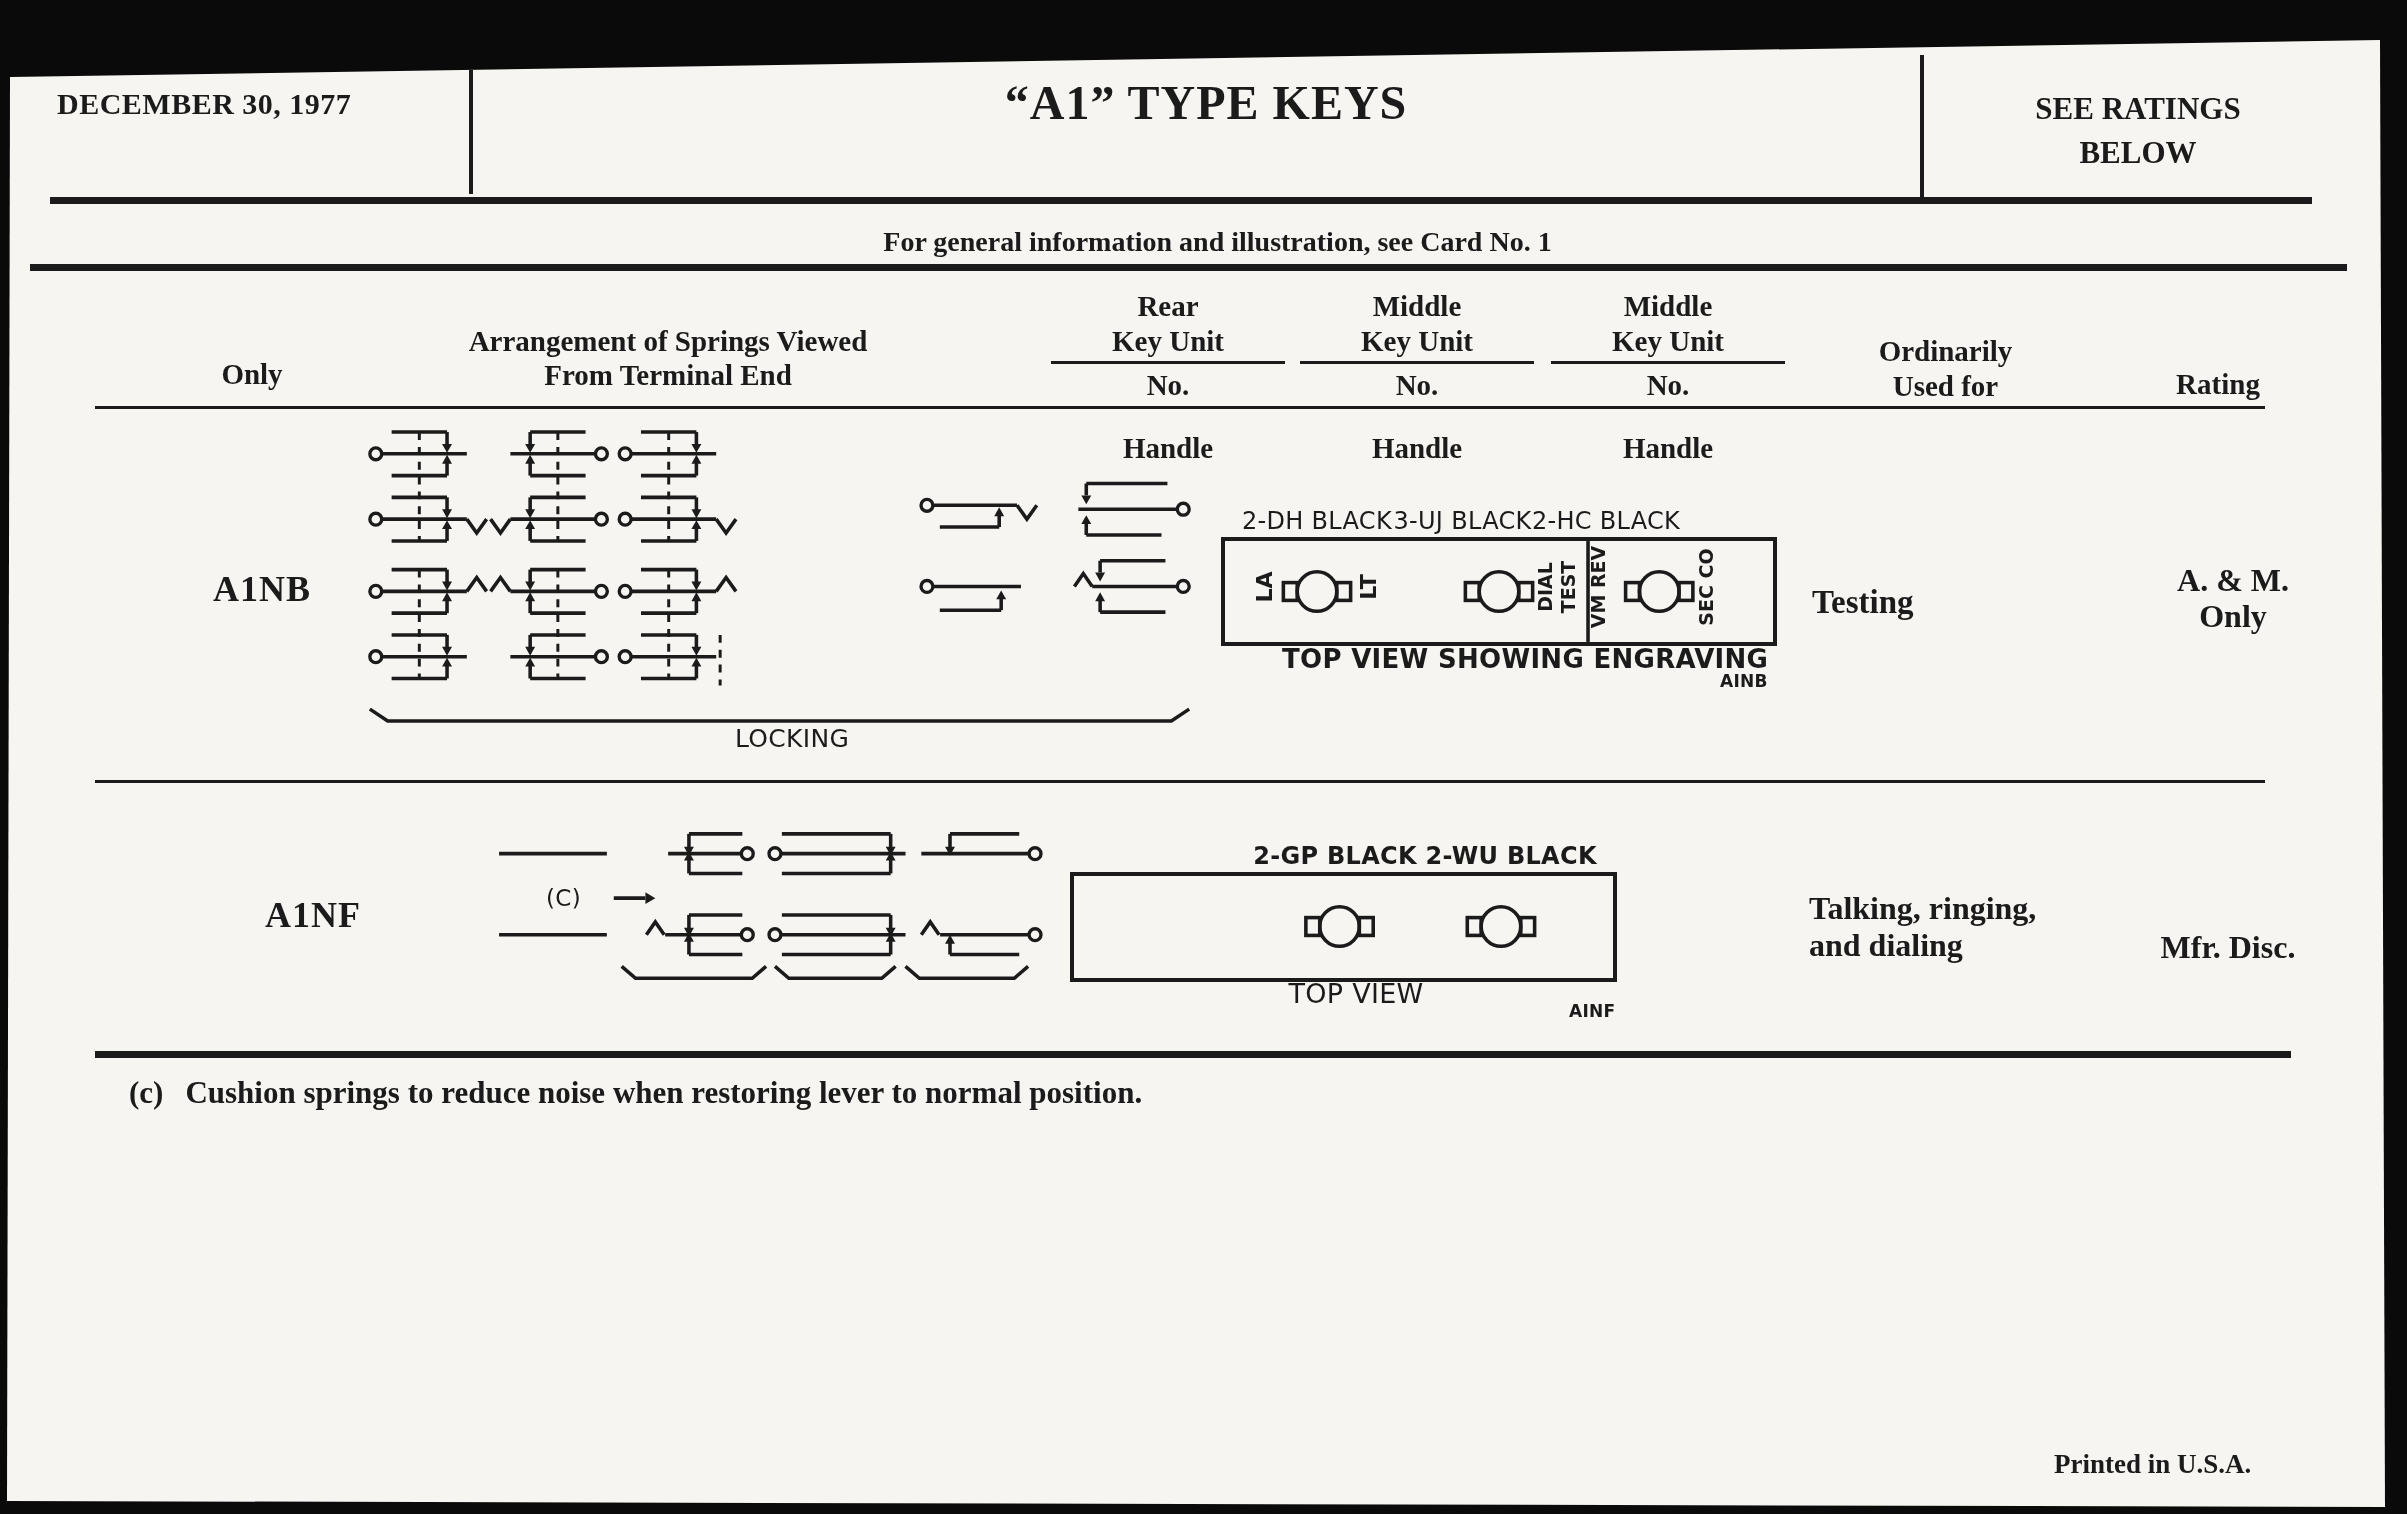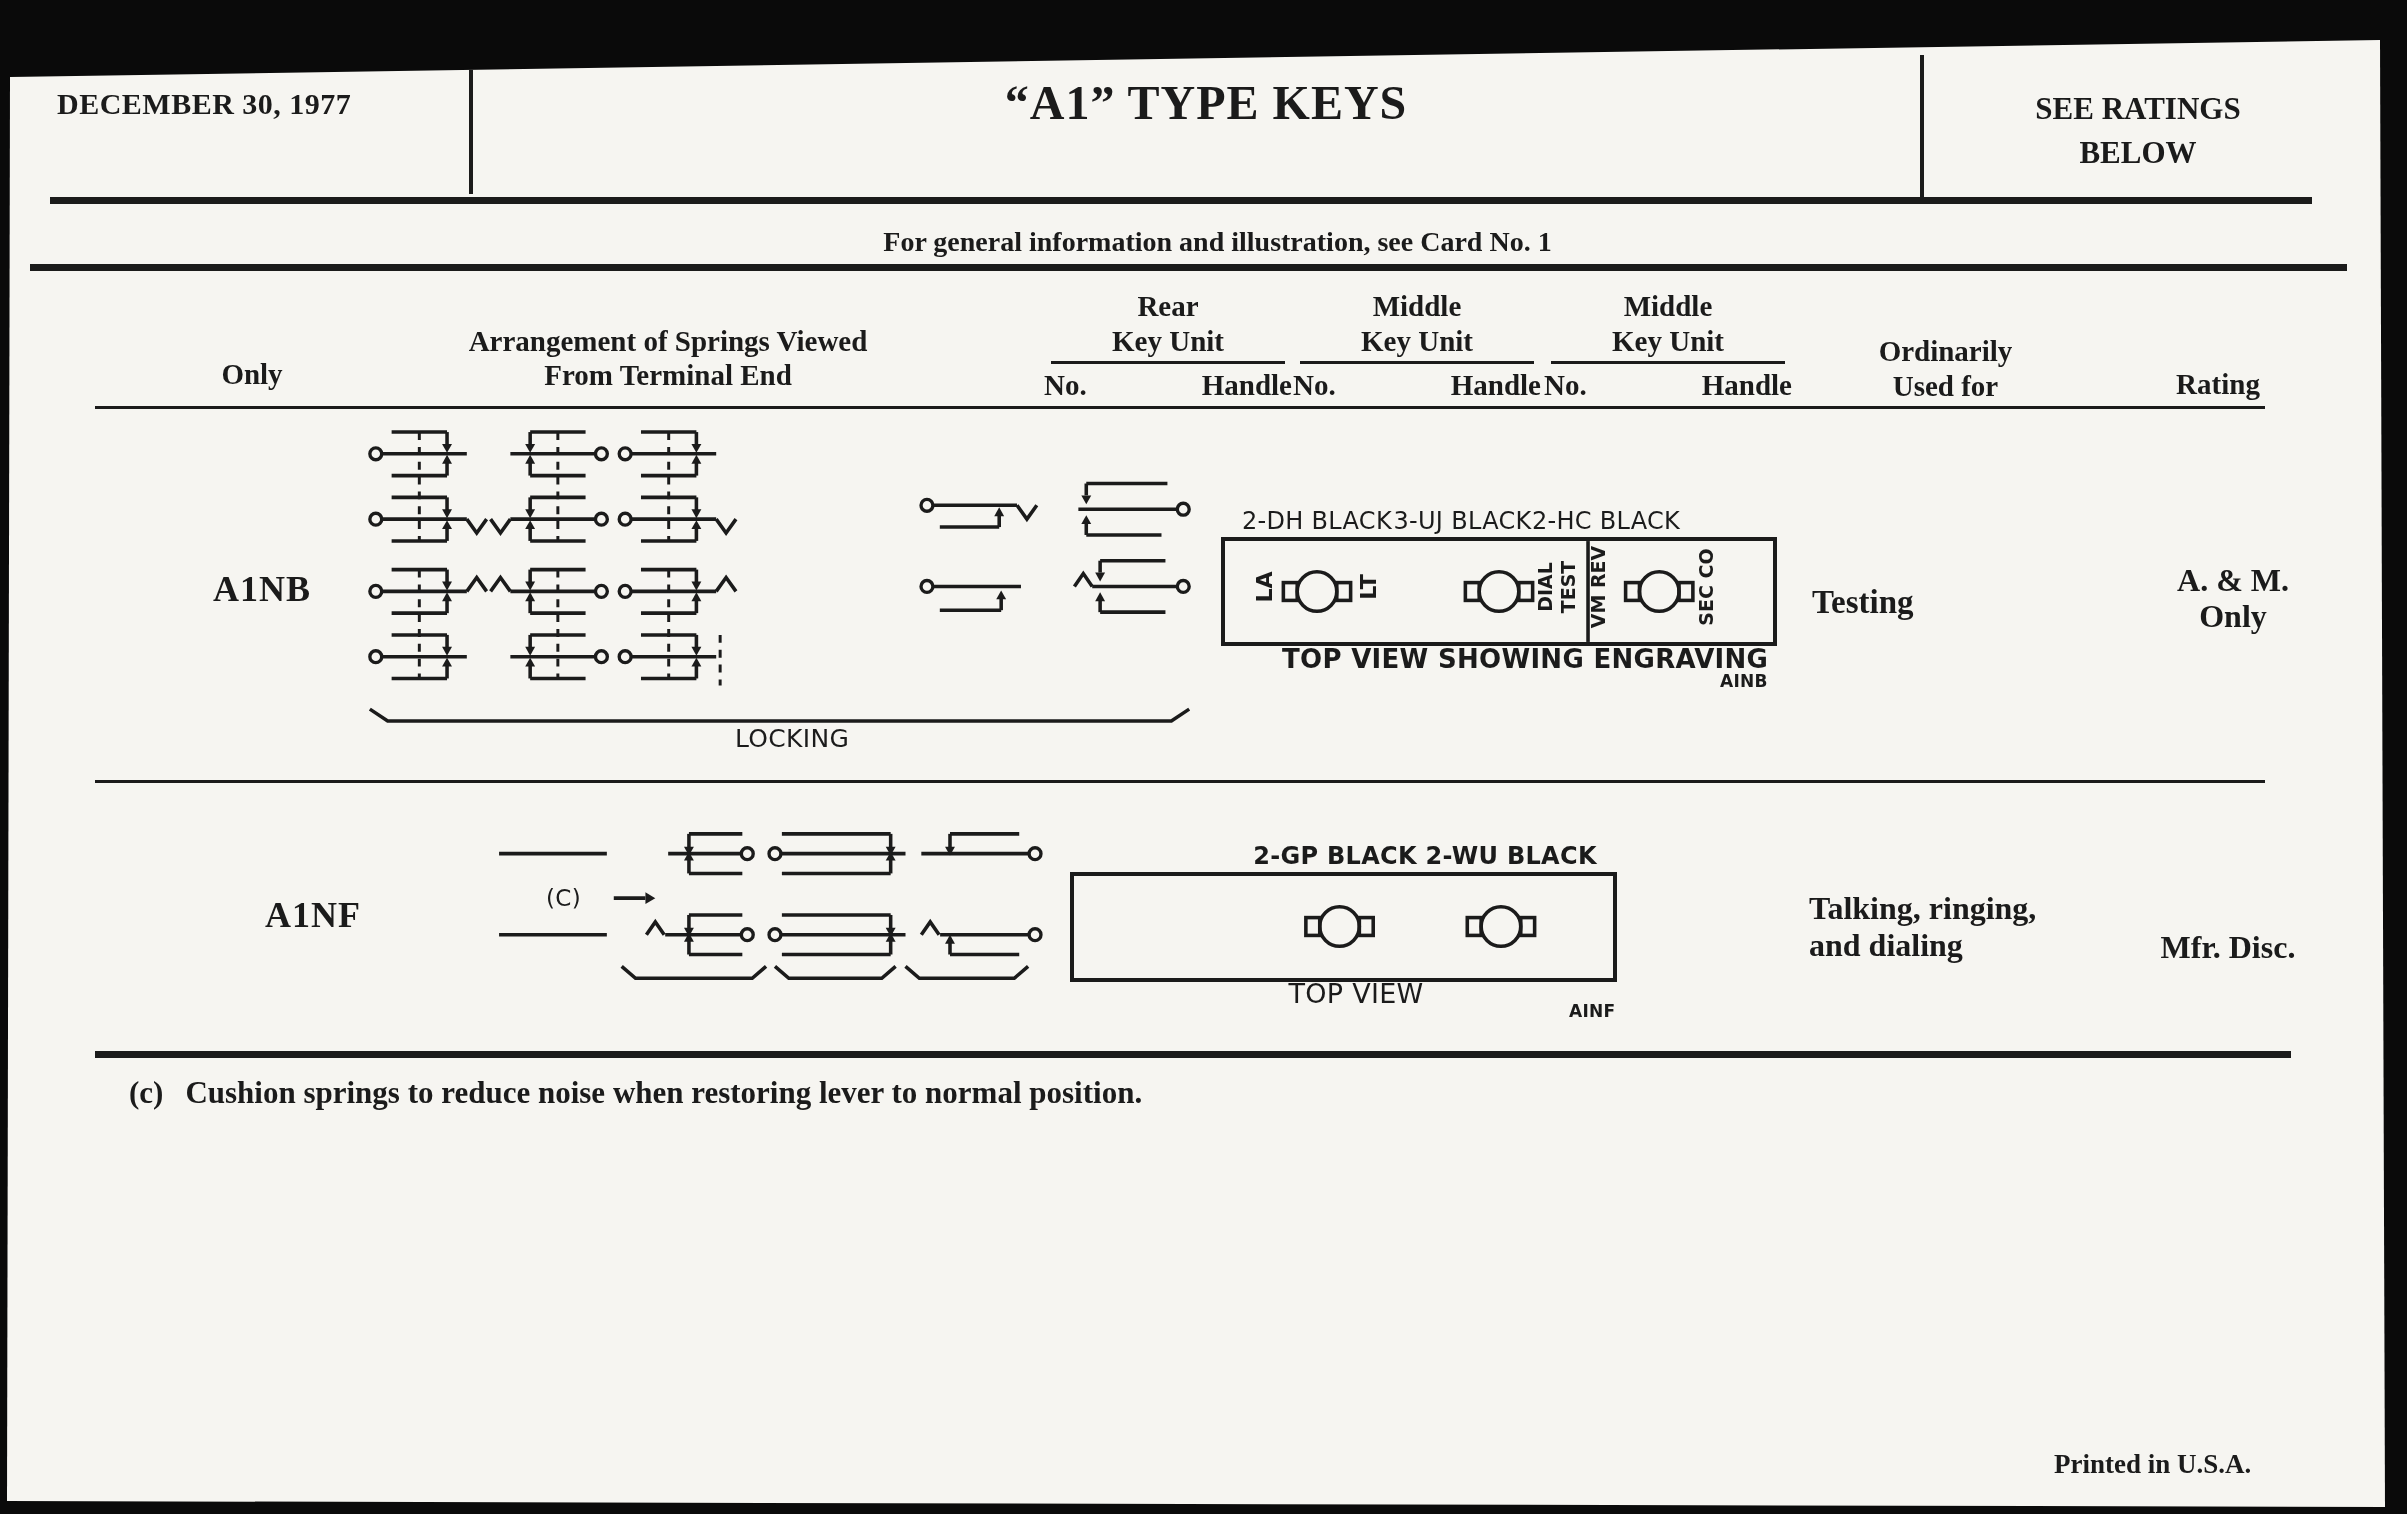--- a/index.html
+++ b/index.html
@@ -18,21 +18,21 @@
     position:absolute;inset:0;background:var(--paper);
     clip-path:polygon(10px 77px, 2380px 40px, 2385px 1507px, 7px 1501px);
   }
   .t{position:absolute;font-weight:700;white-space:nowrap;color:var(--ink);}
   .ctr{text-align:center;}
   .sans{font-family:"DejaVu Sans", sans-serif;letter-spacing:0.3px;}
   .vline{position:absolute;width:4px;background:var(--ink);}
   .hrule{position:absolute;background:var(--ink);}
   .ku{position:absolute;width:248px;text-align:center;font-weight:700;font-size:29px;line-height:35px;}
   .ku .ku-rule{height:3px;background:var(--ink);width:234px;margin:2px auto 4px auto;}
-  .ku .ku-sub{display:flex;justify-content:space-between;gap:28px;}
+  .ku .ku-sub{display:flex;justify-content:flex-end;gap:28px;flex-direction:column;}
   .engbox{position:absolute;border:4px solid var(--ink);background:transparent;}
   .engbox svg{position:absolute;inset:0;}
   .rot{position:absolute;transform:translate(-50%,-50%) rotate(-90deg);white-space:nowrap;
        font-family:"DejaVu Sans", sans-serif;font-weight:700;color:var(--ink);}
   svg.diagram{position:absolute;}
   svg .s{stroke:var(--ink);stroke-width:3.6;fill:none;}
   svg .d{stroke:var(--ink);stroke-width:3;fill:none;stroke-dasharray:8 7;}
   svg .a{fill:var(--ink);stroke:none;}
   svg .c{stroke:var(--ink);stroke-width:3.4;fill:var(--paper);}
 </style>

